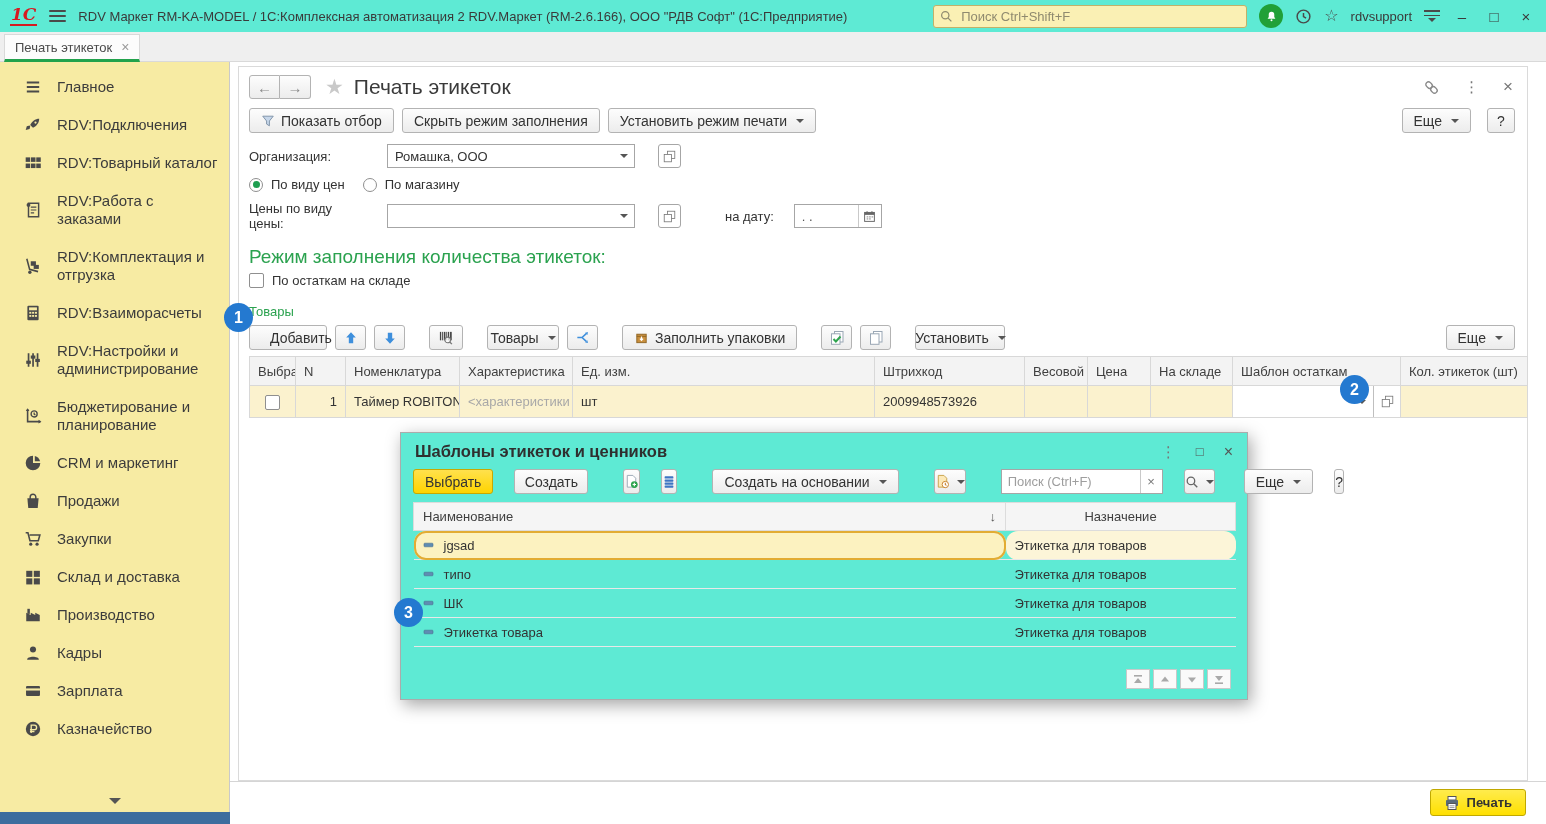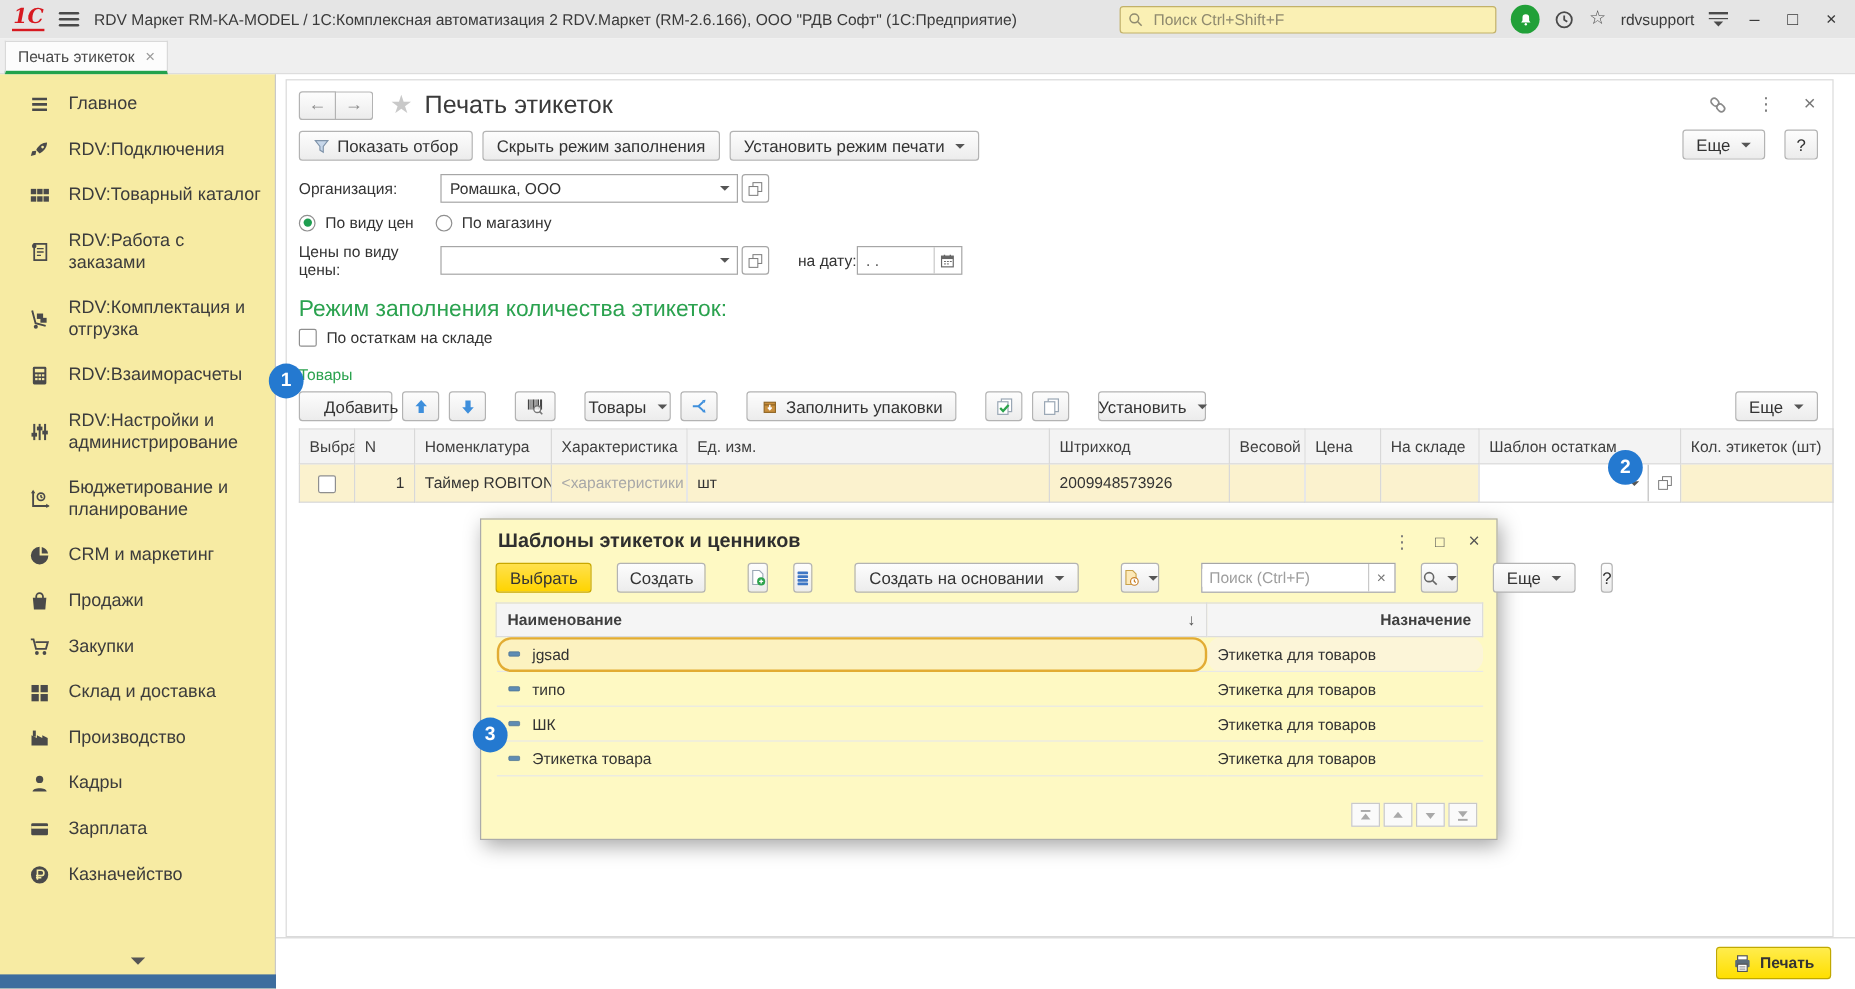--- a/index.html
+++ b/index.html
@@ -1,20 +1,20 @@
 <!DOCTYPE html>
 <html><head>
 <meta charset="utf-8">
 <style>
   html,body{margin:0;padding:0;}
   .page{position:relative;width:1546px;height:824px;background:#fff;font-family:"Liberation Sans",sans-serif;font-size:13px;color:#333;overflow:hidden;}
   svg{display:block;}
 
   
-  .titlebar{position:absolute;left:0;top:0;right:0;height:32px;background:#e5e5e5;display:flex;align-items:center;padding:0 10px;gap:12px;box-sizing:border-box;}
+  .titlebar{position:absolute;left:0;top:0;right:0;height:32px;background:#5eead4;display:flex;align-items:center;padding:0 10px;gap:12px;box-sizing:border-box;}
   .logo{font-family:"DejaVu Serif",serif;font-style:italic;font-weight:bold;font-size:17px;color:#d71920;border-bottom:2px solid #d71920;line-height:1;padding:0 1px 1px 1px;}
   .hamb{display:inline-flex;flex-direction:column;gap:3px;width:17px;}
   .hamb i{height:2px;background:#4a4a4a;border-radius:1px;}
   .app-title{font-size:13px;color:#3a3a3a;white-space:nowrap;}
   .tb-spacer{flex:1;}
   .tb-search{display:flex;align-items:center;gap:6px;width:300px;height:21px;background:#faf0b4;border:1px solid #c2b169;border-radius:3px;padding:0 6px;}
   .tb-search input{flex:1;border:none;background:transparent;outline:none;font-size:13px;color:#6f6a50;font-family:"Liberation Sans",sans-serif;}
   .tb-search input::placeholder{color:#8f8a6f;}
   .bell-circle{width:24px;height:24px;border-radius:50%;background:#21a038;display:flex;align-items:center;justify-content:center;}
   .tb-ico{color:#4a4a4a;font-size:16px;line-height:1;}
@@ -52,21 +52,21 @@
   .kebab{font-size:15px;color:#777;}
   .x-ico{font-size:17px;color:#777;}
 
   .btn{display:inline-flex;align-items:center;gap:6px;height:25px;padding:0 11px;background:linear-gradient(#fdfdfd,#ececec);border:1px solid #b3b3b3;border-radius:3px;font-size:14px;color:#333;box-sizing:border-box;white-space:nowrap;}
   .btn .caret{width:0;height:0;border-left:4px solid transparent;border-right:4px solid transparent;border-top:4px solid #555;margin-left:3px;}
   .iconbtn{padding:0;width:31px;justify-content:center;}
   .cmd-row{display:flex;align-items:center;gap:8px;padding:7px 10px 5px 10px;}
   .top-right-btns{position:absolute;top:41px;right:12px;display:flex;gap:16px;}
   .qbtn{width:28px;justify-content:center;padding:0;}
 
-  .frm{display:flex;align-items:center;gap:0;padding:6px 10px;}
+  .frm{display:flex;align-items:center;gap:20px;padding:6px 10px;}
   .frm .lab{width:118px;flex:none;color:#333;}
   .combo{display:flex;align-items:center;height:24px;border:1px solid #a6a6a6;background:#fff;box-sizing:border-box;}
   .combo .val{flex:1;padding:0 7px;color:#333;white-space:nowrap;overflow:hidden;}
   .combo .carz{width:20px;display:flex;align-items:center;justify-content:center;align-self:stretch;}
   .openbtn{width:23px;height:24px;border:1px solid #a6a6a6;border-radius:3px;background:#fff;display:flex;align-items:center;justify-content:center;margin-left:3px;box-sizing:border-box;}
   .datefld{display:flex;align-items:center;height:24px;border:1px solid #a6a6a6;background:#fff;width:88px;box-sizing:border-box;}
   .datefld .val{flex:1;padding:0 7px;color:#555;}
   .datefld .cal{width:22px;align-self:stretch;display:flex;align-items:center;justify-content:center;border-left:1px solid #c9c9c9;}
   .radio{width:14px;height:14px;border:1px solid #8f8f8f;border-radius:50%;background:#fff;display:inline-flex;align-items:center;justify-content:center;box-sizing:border-box;}
   .radio.sel::after{content:"";width:7px;height:7px;border-radius:50%;background:#1e9e50;}
@@ -87,32 +87,32 @@
   td.cell-tpl{padding:0;background:#fff;}
   .tpl-edit{display:flex;align-items:center;height:100%;}
   .tpl-edit .sp{flex:1;}
   .tpl-edit .carz{width:22px;display:flex;align-items:center;justify-content:center;align-self:stretch;}
   .tpl-edit .opz{width:26px;display:flex;align-items:center;justify-content:center;align-self:stretch;border-left:1px solid #bfbfbf;}
 
   .print-row{position:absolute;left:0;right:0;bottom:0;height:42px;background:#fff;border-top:1px solid #d5d5d5;}
   .print-btn{position:absolute;right:20px;top:7px;height:27px;display:flex;align-items:center;gap:7px;padding:0 13px;background:linear-gradient(#ffec4d,#ffdf00);border:1px solid #c0a800;border-radius:3px;font-weight:bold;color:#333;box-sizing:border-box;}
 
   
-  .dialog{position:absolute;left:400px;top:432px;width:848px;height:268px;background:#fef9c3;border:1px solid #ababab;box-shadow:3px 5px 16px rgba(0,0,0,.35);z-index:40;box-sizing:border-box;}
+  .dialog{position:absolute;left:400px;top:432px;width:848px;height:268px;background:#5eead4;border:1px solid #ababab;box-shadow:3px 5px 16px rgba(0,0,0,.35);z-index:40;box-sizing:border-box;}
   .dlg-head{display:flex;align-items:center;padding:9px 14px 5px 14px;}
   .dlg-title{font-size:16.5px;font-weight:600;color:#2f2f2f;flex:1;}
   .dlg-icons{display:flex;gap:20px;align-items:center;color:#555;}
   .dlg-toolbar{display:flex;align-items:center;gap:21px;padding:3px 12px 8px 12px;}
   .btn-yellow{background:linear-gradient(#ffe14d,#ffd400);border:1px solid #c9a800;}
   .search-field{display:flex;align-items:center;height:25px;border:1px solid #a6a6a6;width:162px;background:#fff;box-sizing:border-box;}
   .search-field input{flex:1;min-width:0;border:none;outline:none;padding:0 6px;font-size:13px;font-family:"Liberation Sans",sans-serif;color:#333;}
   .search-field input::placeholder{color:#9e9e9e;}
   .search-clear{width:21px;align-self:stretch;display:flex;align-items:center;justify-content:center;border-left:1px solid #c9c9c9;color:#777;font-size:13px;}
   .dlg-table{margin:0 12px;width:822px;}
-  .dlg-table th{background:#f5f5f5;border:1px solid #dcdcdc;height:28px;font-weight:bold;text-align:right;padding:0 9px;color:#3f3f3f;box-sizing:border-box;}
+  .dlg-table th{background:#f5f5f5;border:1px solid #dcdcdc;height:28px;font-weight:normal;text-align:center;padding:0 9px;color:#3f3f3f;box-sizing:border-box;}
   .dlg-table td{border-bottom:1px solid #e8e8e8;height:29px;padding:0 9px;box-sizing:border-box;white-space:nowrap;overflow:hidden;border-radius:12px;}
   .th-flex{display:flex;align-items:center;justify-content:space-between;}
   .name-cell{display:flex;align-items:center;gap:9px;}
   tr.sel td{background:#fbf1c5;}
   tr.sel td.name-td{outline:2px solid #e2ac33;outline-offset:-2px;background:#fcf2c0;}
   tr.sel td.purp-td{background:#fcf5d8;}
   .dlg-nav{position:absolute;right:16px;bottom:10px;display:flex;gap:3px;}
   .dlg-nav .nbtn{width:24px;height:20px;border:1px solid #c9c9c9;background:#fafafa;display:flex;align-items:center;justify-content:center;box-sizing:border-box;}
 
   

